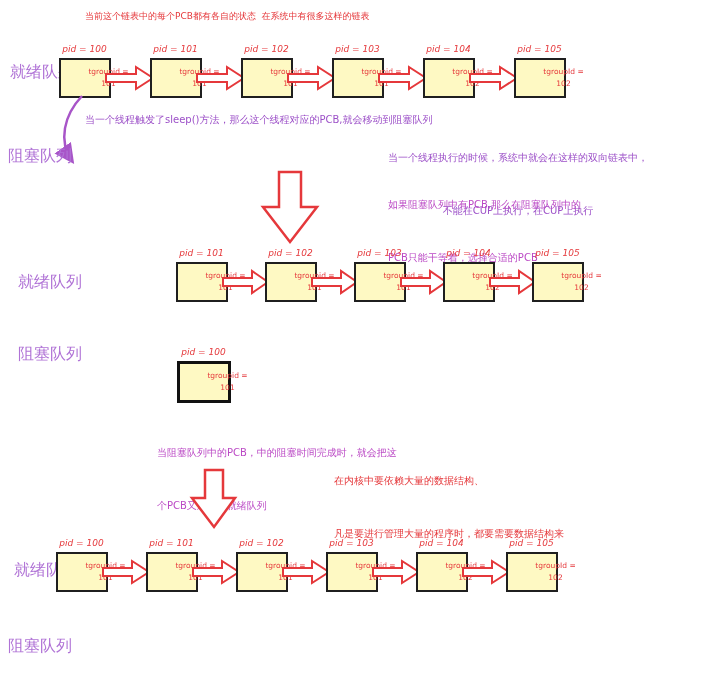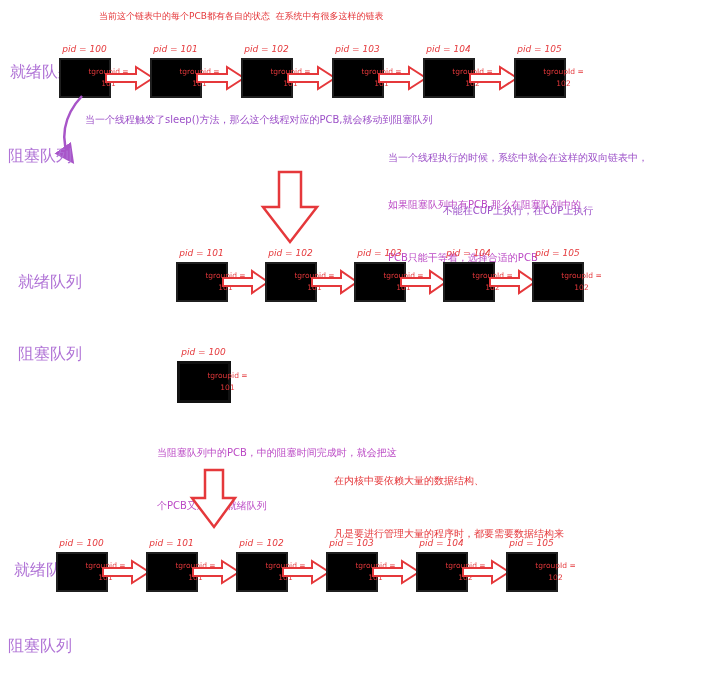--- a/index.html
+++ b/index.html
@@ -12,34 +12,34 @@
   .note-red{color:#e5383b;}
   .note-purple{color:#9c50c8;text-align:center;}
   .note-magenta{color:#bb49c5;}
   .top-note{font-size:9px;color:#e5383b;white-space:pre;}
   .qlabel{font-size:16px;color:#b073d6;white-space:nowrap;}
   .qrow{position:absolute;display:flex;align-items:flex-start;}
   .node{width:41px;display:flex;flex-direction:column;align-items:center;flex:none;}
   .pid{width:64px;margin:0 -12px;text-align:center;font-size:9px;color:#e5383b;height:13px;white-space:nowrap;font-style:italic;}
   .box{
     box-sizing:border-box;width:41px;height:40px;margin-top:1px;
-    border:2px solid #1f1f1f;background:#000000;
+    border:2px solid #1f1f1f;background:#fef9c3;
     display:flex;flex-direction:column;align-items:center;justify-content:center;
     font-size:7.5px;color:#e5383b;line-height:1.55;text-align:center;white-space:nowrap;padding-left:48px;
   }
   .box-thick{border-width:3px;border-color:#111;}
   .harrow{flex:none;margin-top:21px;}
   svg{display:block;overflow:visible;}
 </style>
 </head>
 <body>
 
 <div id="canvas">
 
-  <div class="abs top-note" style="left:99px;top:10px;">当前这个链表中的每个PCB都有各自的状态  在系统中有很多这样的链表</div>
+  <div class="abs top-note" style="left:85px;top:10px;">当前这个链表中的每个PCB都有各自的状态  在系统中有很多这样的链表</div>
 
   <div class="abs qlabel" style="left:10px;top:62px;">就绪队列</div>
 
   <div class="qrow" style="left:64px;top:44px;">
     <div class="node">
       <div class="pid">pid = 100</div>
       <div class="box">
         <div>tgroupid =</div>
         <div>101</div>
       </div>

